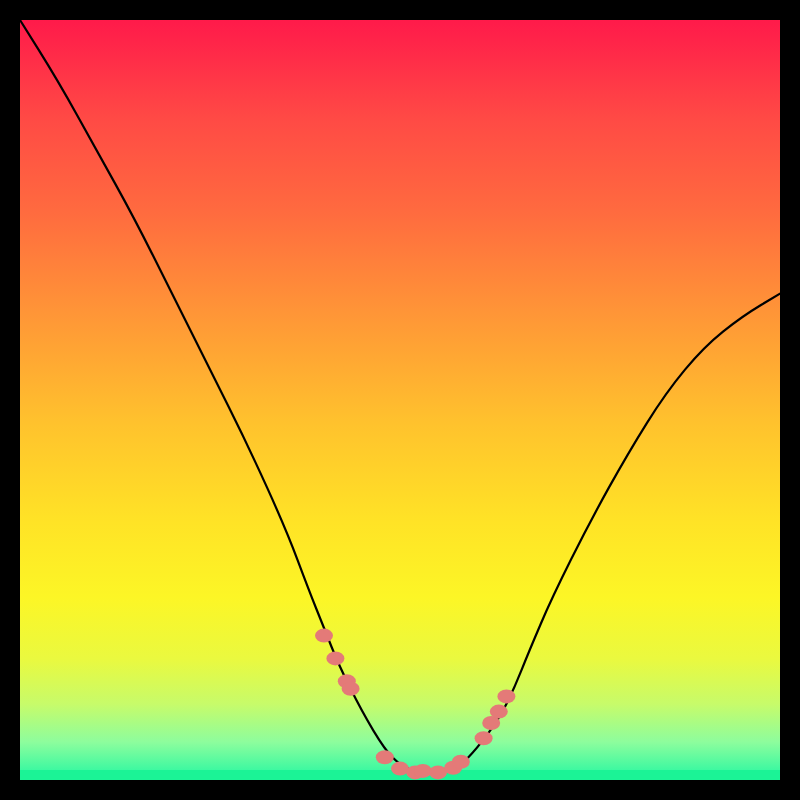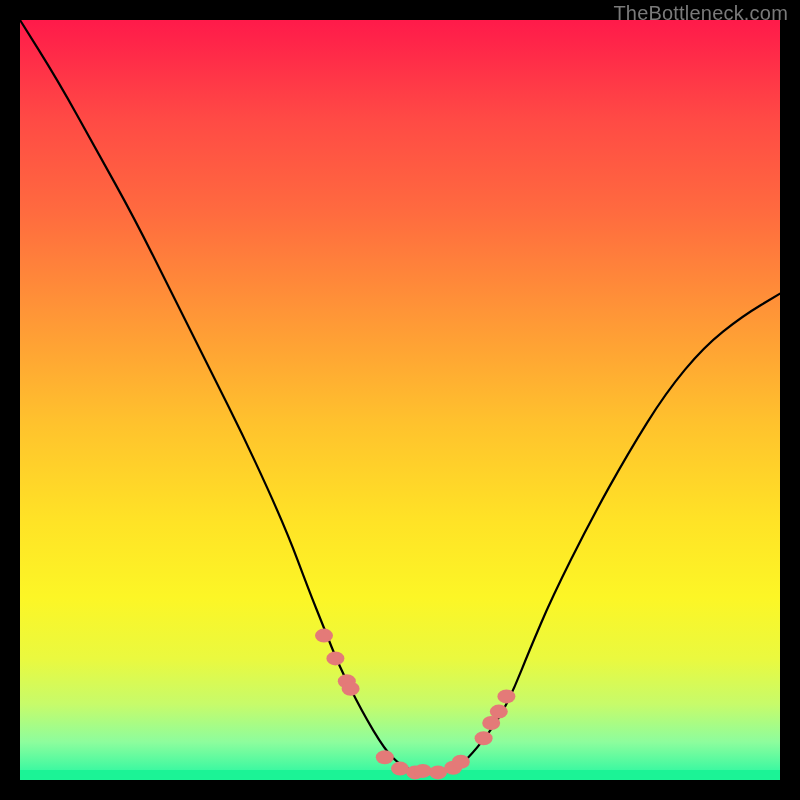--- a/index.html
+++ b/index.html
@@ -88,14 +88,13 @@
           <ellipse cx="418.0" cy="752.4" rx="9" ry="7" class="marker"></ellipse>
           <ellipse cx="433.2" cy="747.8" rx="9" ry="7" class="marker"></ellipse>
           <ellipse cx="440.8" cy="741.8" rx="9" ry="7" class="marker"></ellipse>
           <ellipse cx="463.6" cy="718.2" rx="9" ry="7" class="marker"></ellipse>
           <ellipse cx="471.2" cy="703.0" rx="9" ry="7" class="marker"></ellipse>
           <ellipse cx="478.8" cy="691.6" rx="9" ry="7" class="marker"></ellipse>
           <ellipse cx="486.4" cy="676.4" rx="9" ry="7" class="marker"></ellipse>
         </g>
     </svg>
   </div>
-  <div class="watermark">TheBottleneck.com</div>
 </div>
 
 </body></html>

